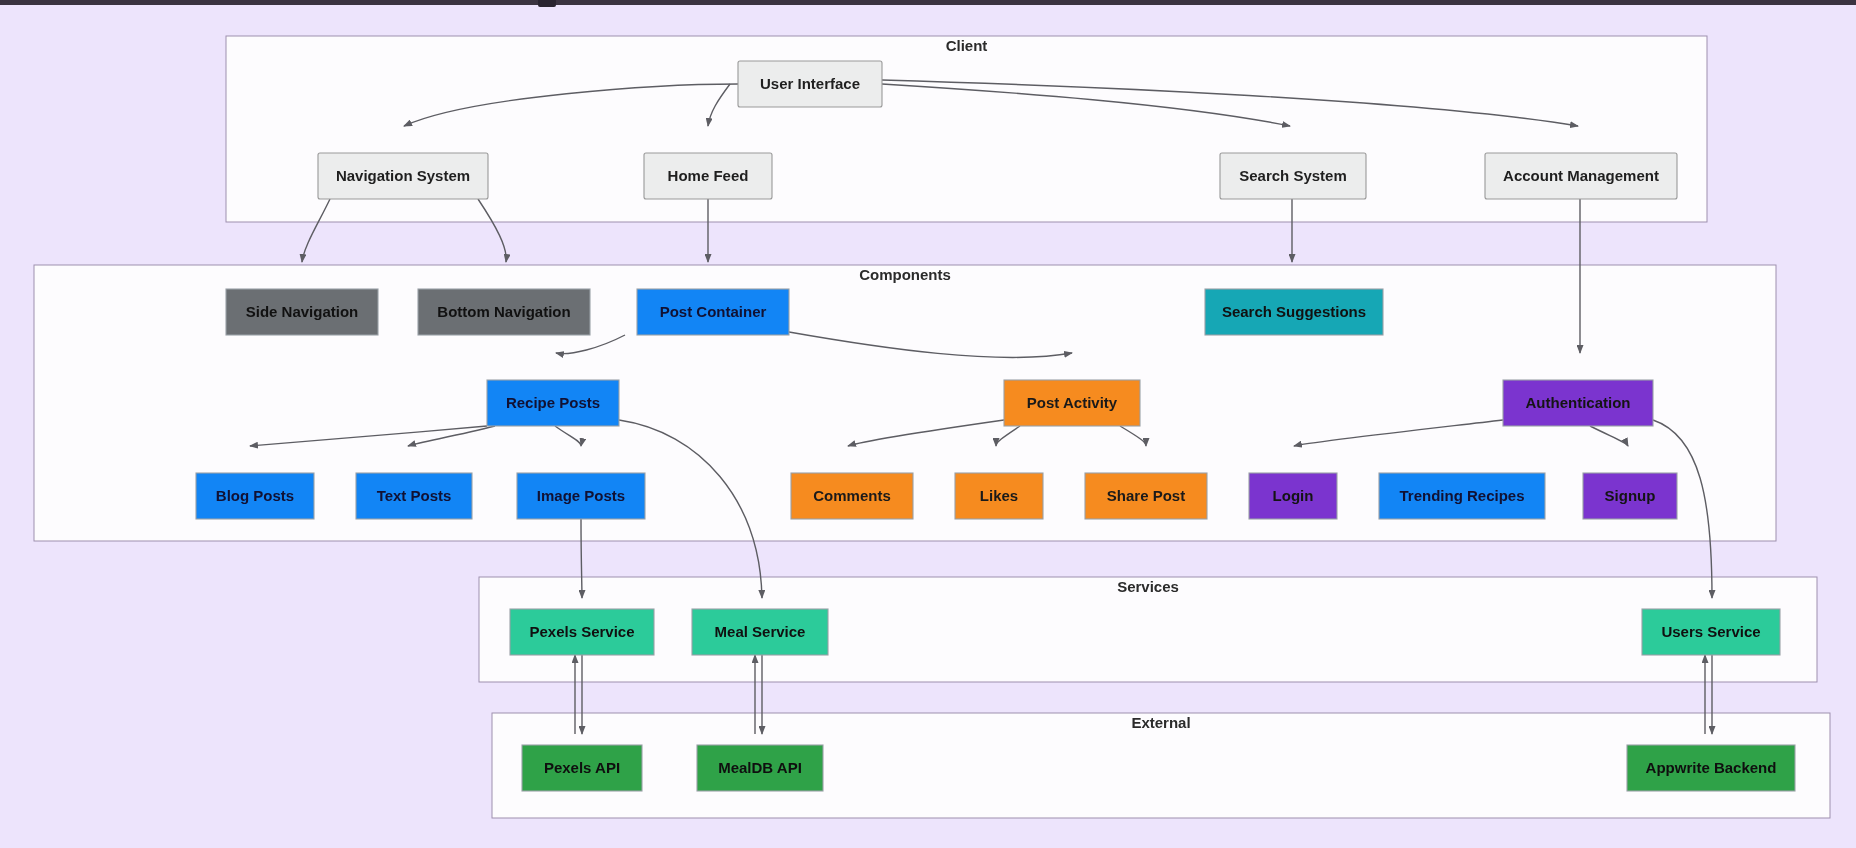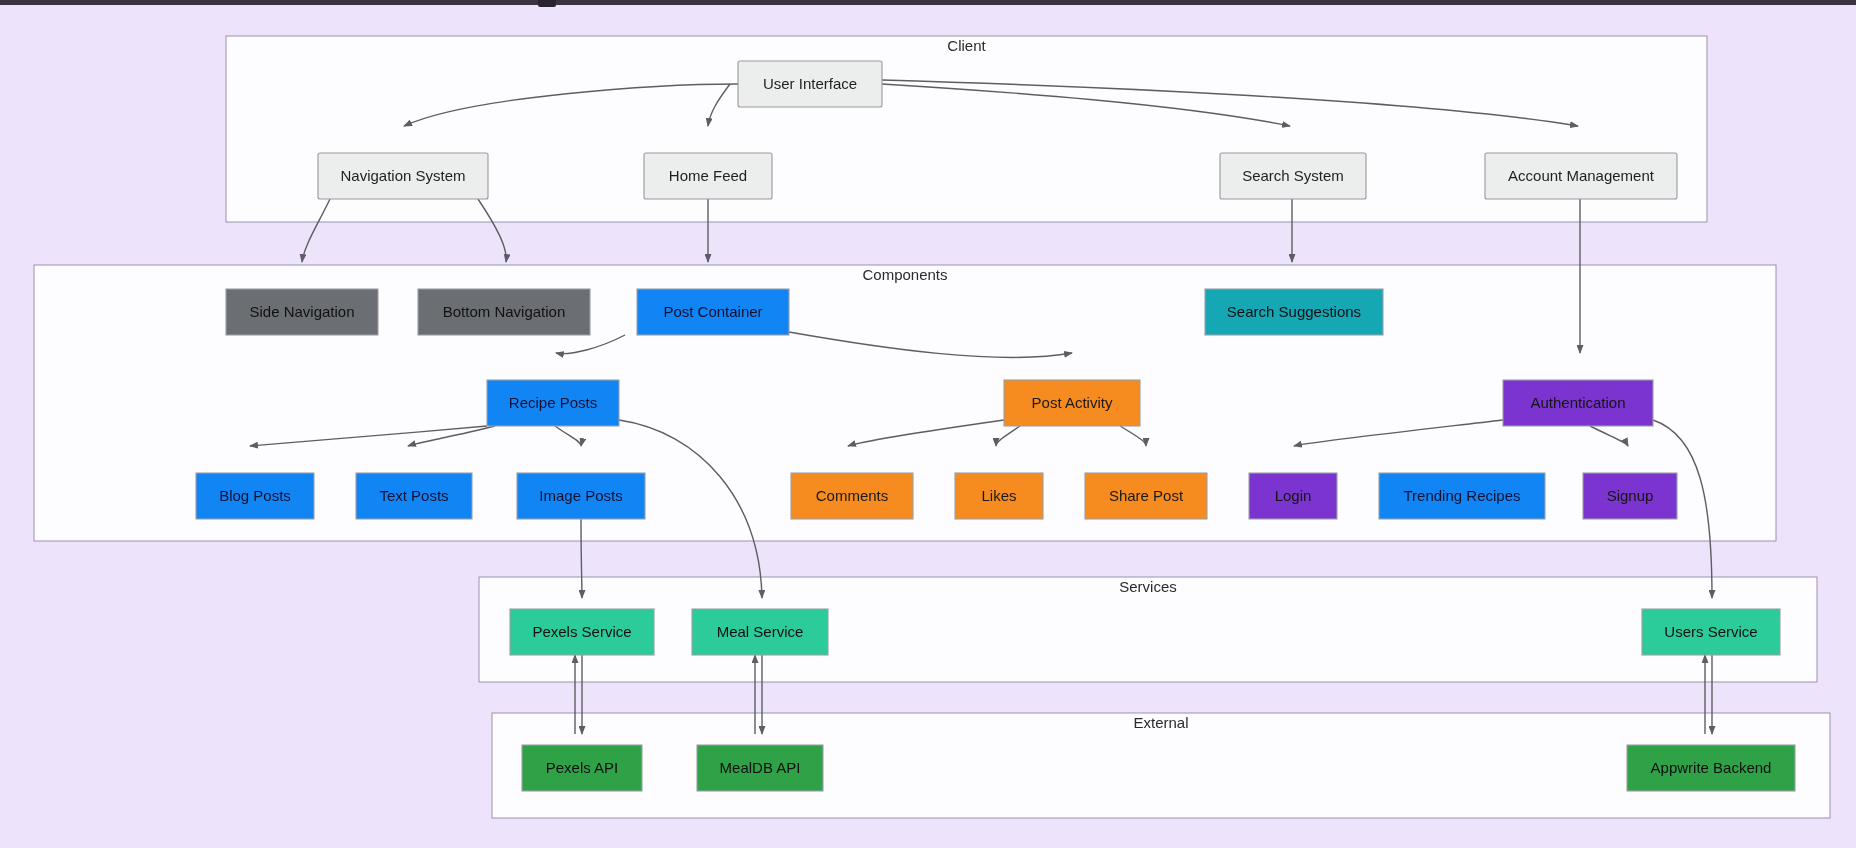--- a/index.html
+++ b/index.html
@@ -2,21 +2,21 @@
 <html><head>
 <meta charset="utf-8">
 <style>
   html, body {
     margin: 0; padding: 0;
     width: 1856px; height: 848px;
     overflow: hidden;
     background: #ede4fc;
     font-family: "Liberation Sans", sans-serif;
   }
-  #stage { position: relative; width: 1608px; height: 848px; background: #ede4fc; }
+  #stage { position: relative; width: 1608px; height: 848px; background: #ede4fc; font-weight: bold; }
   #topbar {
     position: absolute; left: 0; top: 0; width: 1856px; height: 5px;
     background: #3b3340;
   }
   #topclip {
     position: absolute; left: 538px; top: 0px; width: 18px; height: 7px;
     background: #2a2430; border-radius: 0 0 2px 2px;
   }
   svg#diagram { position: absolute; left: 0; top: 0; }
   .sg-rect { fill: #fdfcfe; stroke: #9e8fae; stroke-width: 1; }

